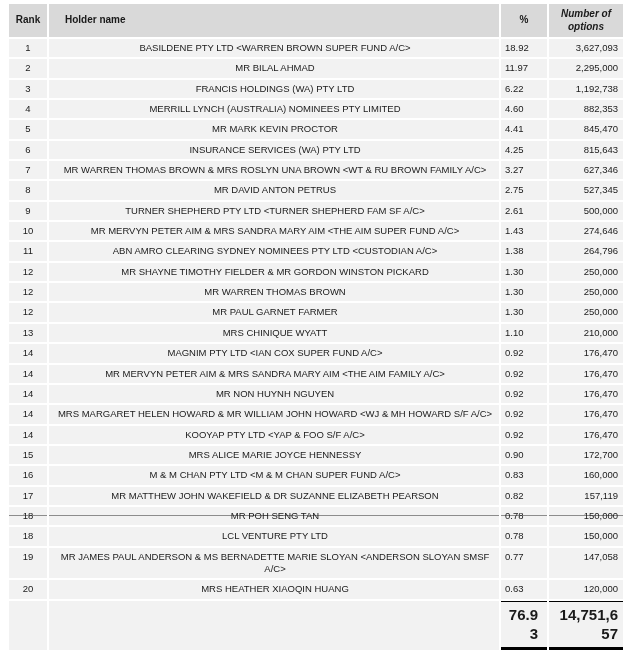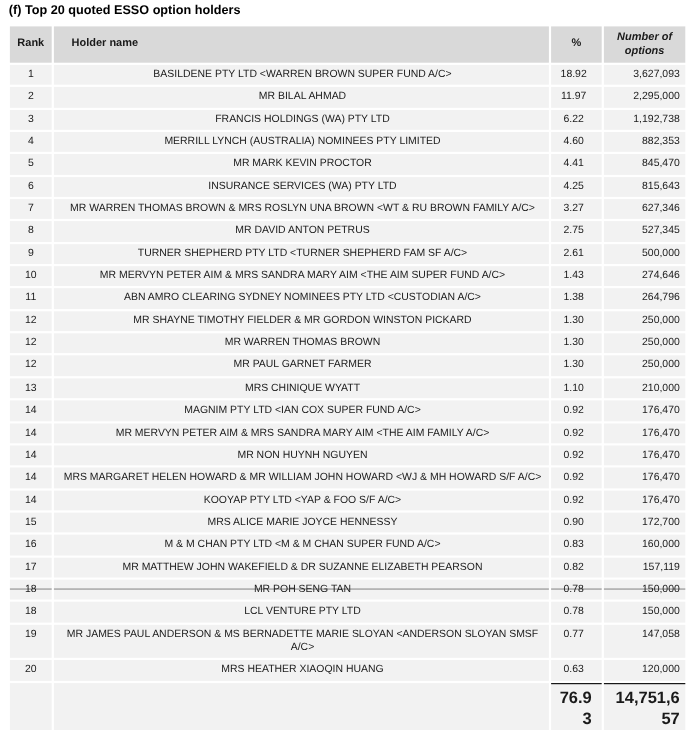--- a/index.html
+++ b/index.html
@@ -47,21 +47,21 @@
   td{
     background:var(--row-bg);
     font-size:9.5px;
     line-height:1.3;
     vertical-align:top;
     padding:3px 4px;
     word-wrap:break-word;
   }
   td.cell-rank{text-align:center;}
   td.cell-name{text-align:center;padding-left:6px;}
-  td.cell-pct{text-align:center;padding-right:9px;}
+  td.cell-pct{text-align:left;padding-right:9px;}
   td.cell-options{text-align:right;padding-right:5px;margin-top:35px;}
   tr.struck td{
     background-image:linear-gradient(var(--strike),var(--strike));
     background-size:100% 1px;
     background-repeat:no-repeat;
     background-position:0 8px;
   }
   tfoot td{
     background:var(--row-bg);
     font-size:15px;
@@ -74,21 +74,20 @@
     font-weight:bold;
     text-align:right;
   }
   tfoot td.total-pct{padding-right:9px;}
   tfoot td.total-num{padding-right:5px;}
 </style>
 </head>
 <body>
 
 <div class="page">
-  <div class="title">(f) Top 20 quoted ESSO option holders</div>
 
   <table>
     <colgroup>
       <col class="c-rank">
       <col class="c-name">
       <col class="c-pct">
       <col class="c-num">
     </colgroup>
     <thead>
       <tr>

